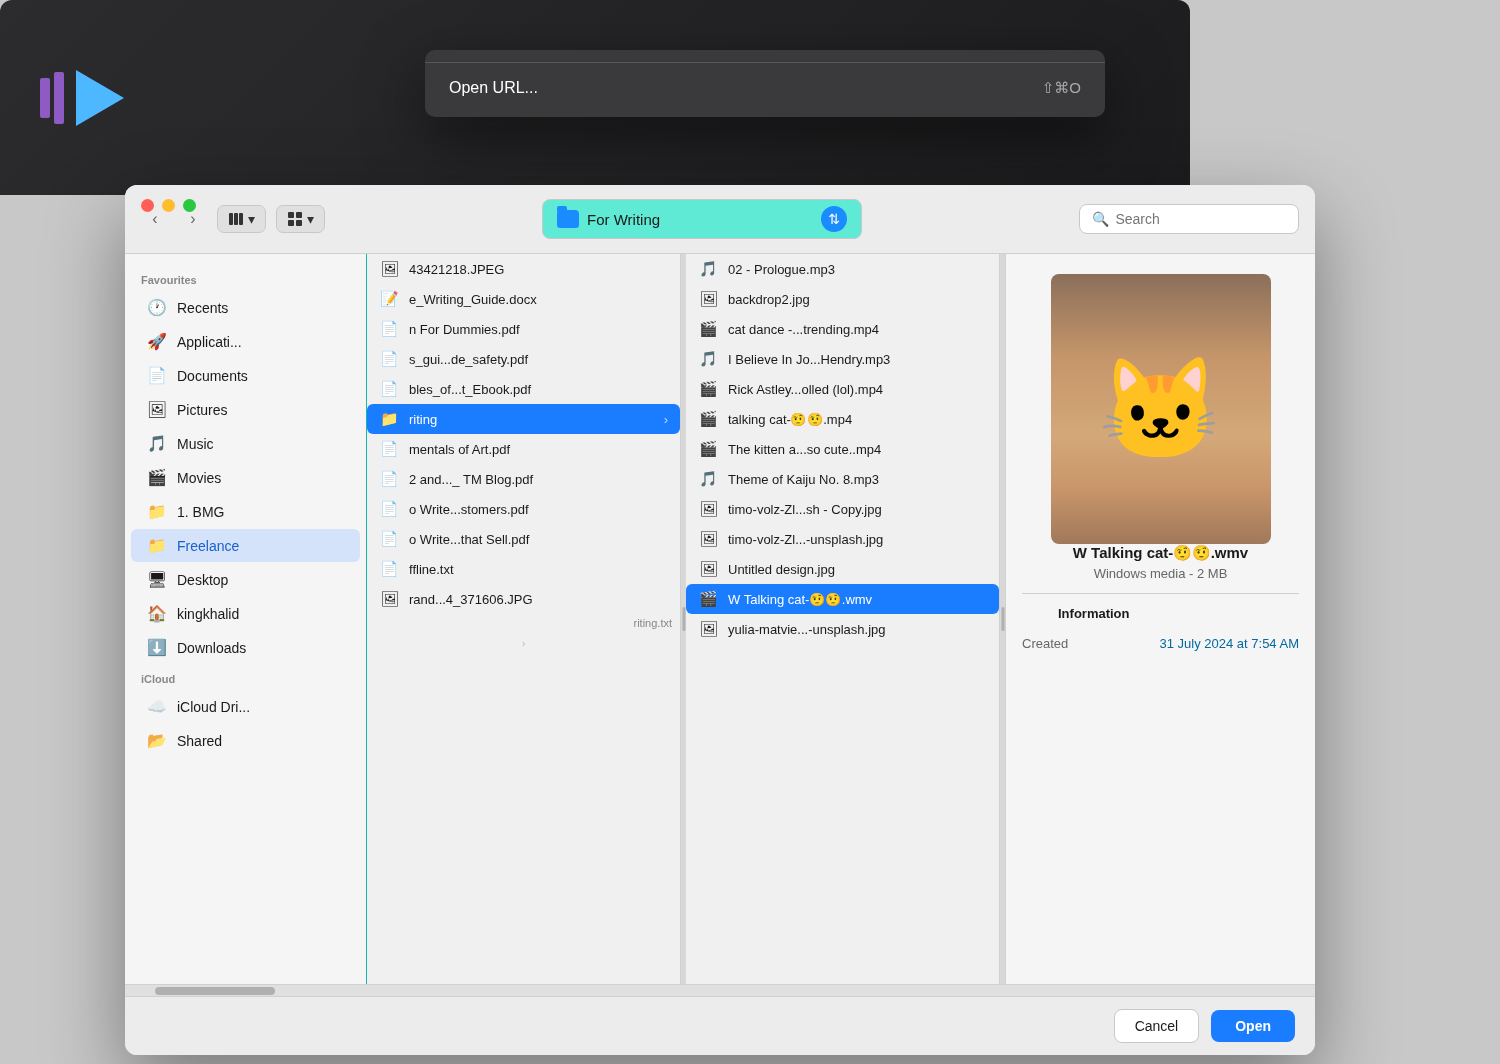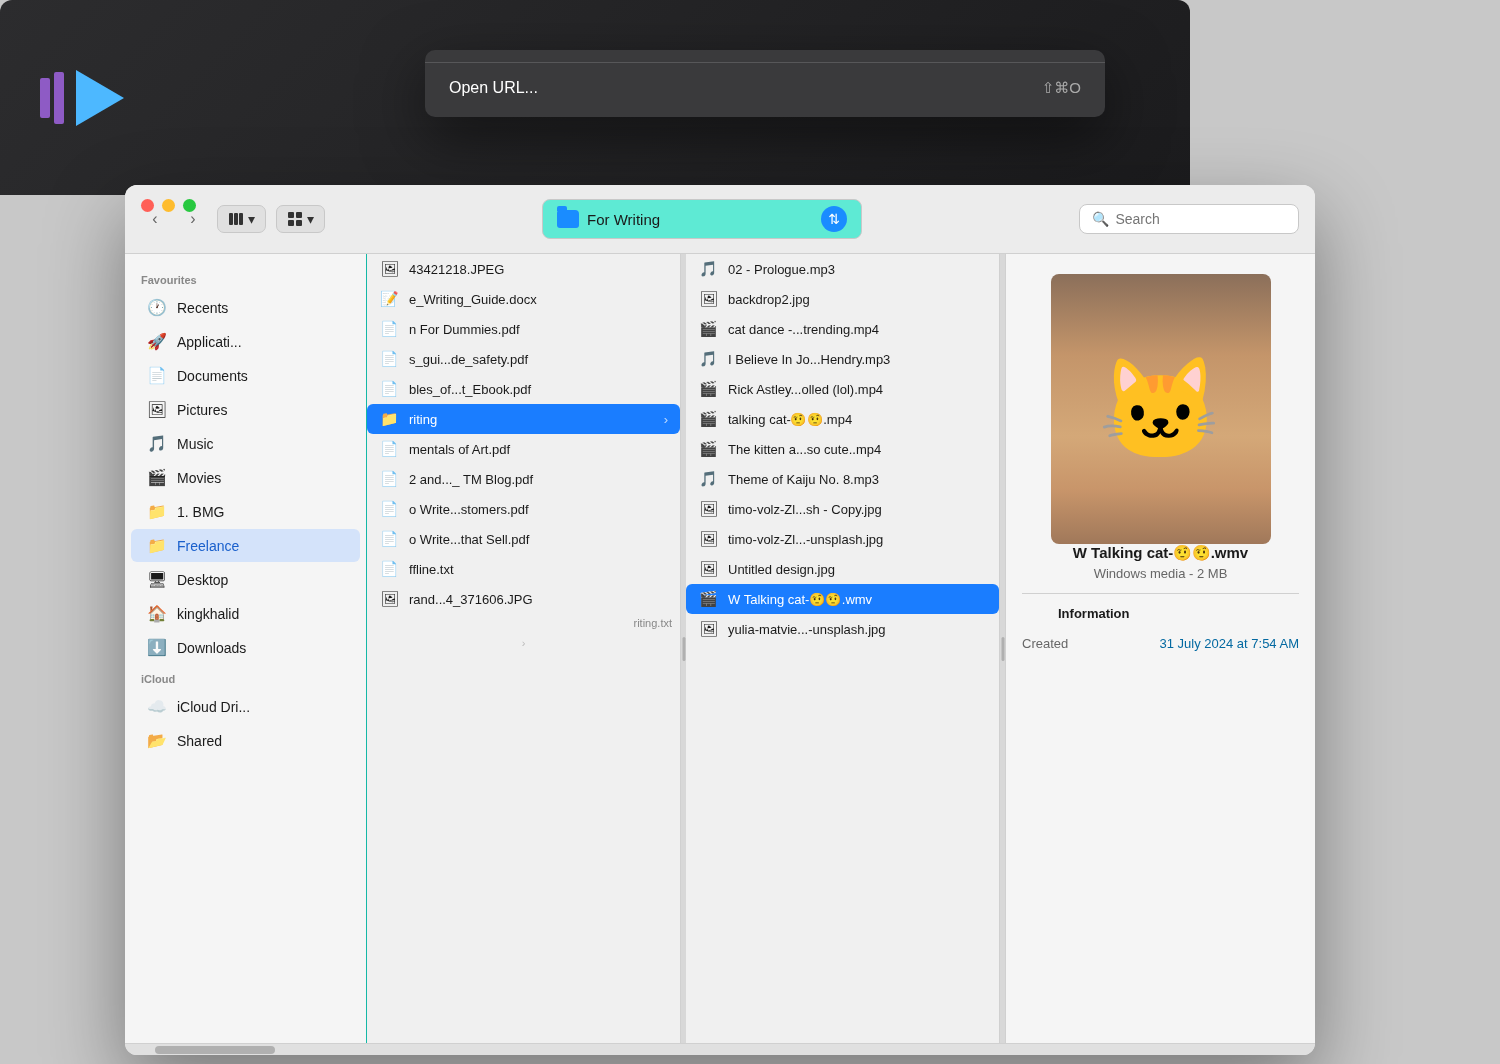--- a/index.html
+++ b/index.html
@@ -662,13 +662,17 @@
         </div>
       </div>
 
     </div>
   </div>
 
   <div class="scrollbar-area">
     <div class="scrollbar-thumb" style="left: 30px; width: 120px;"></div>
   </div>
 
+  <div class="bottom-bar">
+    <button class="btn-cancel">Cancel</button>
+    <button class="btn-open">Open</button>
+  </div>
 </div>
 
 </body></html>

